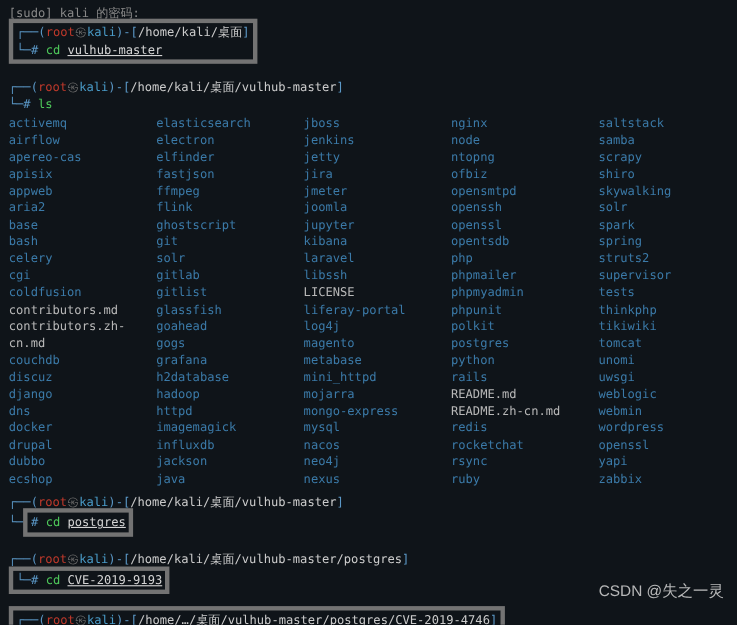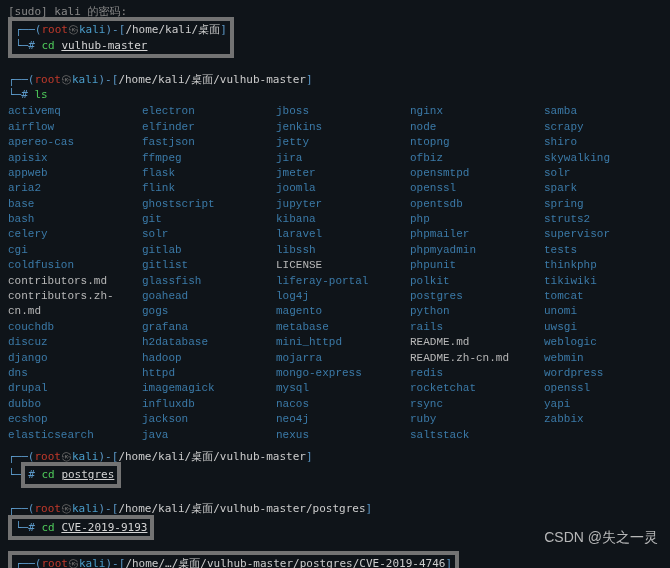--- a/index.html
+++ b/index.html
@@ -5,21 +5,21 @@
 * { margin:0; padding:0; box-sizing:border-box; }
 body { background:#0f1419; font-family:Consolas,Monaco,monospace; font-size:11px; color:#5b98c7; width:670px; height:568px; overflow:hidden; position:relative; padding:4px 8px; line-height:1.4; }
 .prompt { white-space:nowrap; }
 .u { color:#c0392b; }
 .at { color:#666; }
 .h { color:#4a9cc9; }
 .path { color:#ccc; }
 .cmd-g { color:#4ec95a; }
 .arg { color:#d4d4d4; text-decoration:underline; }
 .arg-nd { color:#d4d4d4; }
-.cols { -moz-column-count:5; column-count:5; -moz-column-gap:16px; column-gap:16px; margin:2px 0 6px 0;font-family:Liberation Mono, monospace; }
+.cols { -moz-column-count:5; column-count:5; -moz-column-gap:16px; column-gap:16px; margin:2px 0 6px 0; }
 .link { color:#3b7aa8; display:block; white-space:nowrap; }
 .plain { color:#b8b8b8; display:block; }
 .redbox { border:4px solid #737373; display:inline-block; padding:1px 3px; margin:-2px 0; }
 .muted { color:#888; }
 .watermark { position:absolute; right:12px; bottom:20px; color:#d4d4d4; font-size:14px; font-family:Arial,sans-serif; opacity:0.85; }
 </style>
 </head>
 <body>
 
 
@@ -47,29 +47,29 @@
     <span class="link">bash</span>
     <span class="link">celery</span>
     <span class="link">cgi</span>
     <span class="link">coldfusion</span>
     <span class="plain">contributors.md</span>
     <span class="plain">contributors.zh-cn.md</span>
     <span class="link">couchdb</span>
     <span class="link">discuz</span>
     <span class="link">django</span>
     <span class="link">dns</span>
+    <span class="link">docker</span>
     <span class="link">drupal</span>
     <span class="link">dubbo</span>
     <span class="link">ecshop</span>
     <span class="link">elasticsearch</span>
     <span class="link">electron</span>
     <span class="link">elfinder</span>
     <span class="link">fastjson</span>
     <span class="link">ffmpeg</span>
-    <span class="link">flask</span>
     <span class="link">flink</span>
     <span class="link">ghostscript</span>
     <span class="link">git</span>
     <span class="link">solr</span>
     <span class="link">gitlab</span>
     <span class="link">gitlist</span>
     <span class="link">glassfish</span>
     <span class="link">goahead</span>
     <span class="link">gogs</span>
     <span class="link">grafana</span>
@@ -100,20 +100,21 @@
     <span class="link">mongo-express</span>
     <span class="link">mysql</span>
     <span class="link">nacos</span>
     <span class="link">neo4j</span>
     <span class="link">nexus</span>
     <span class="link">nginx</span>
     <span class="link">node</span>
     <span class="link">ntopng</span>
     <span class="link">ofbiz</span>
     <span class="link">opensmtpd</span>
+    <span class="link">openssh</span>
     <span class="link">openssl</span>
     <span class="link">opentsdb</span>
     <span class="link">php</span>
     <span class="link">phpmailer</span>
     <span class="link">phpmyadmin</span>
     <span class="link">phpunit</span>
     <span class="link">polkit</span>
     <span class="link">postgres</span>
     <span class="link">python</span>
     <span class="link">rails</span>

